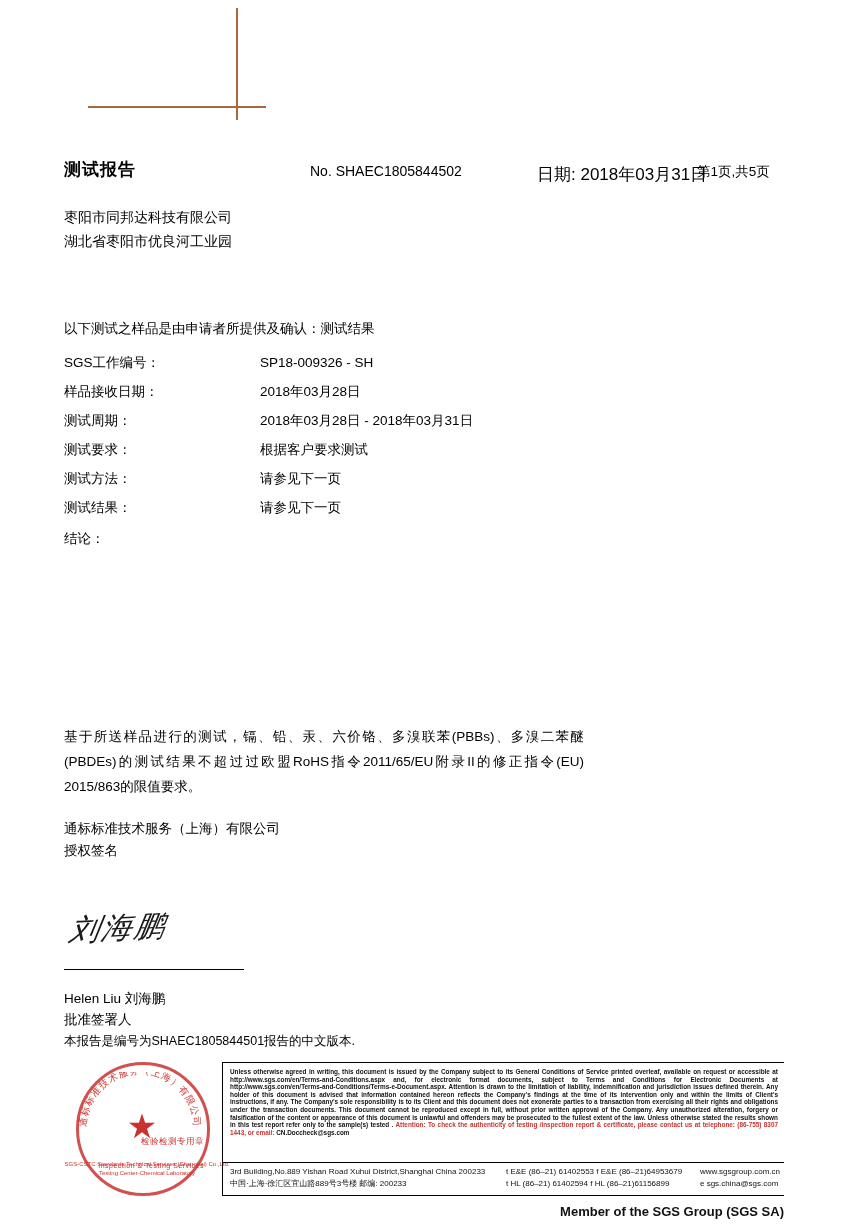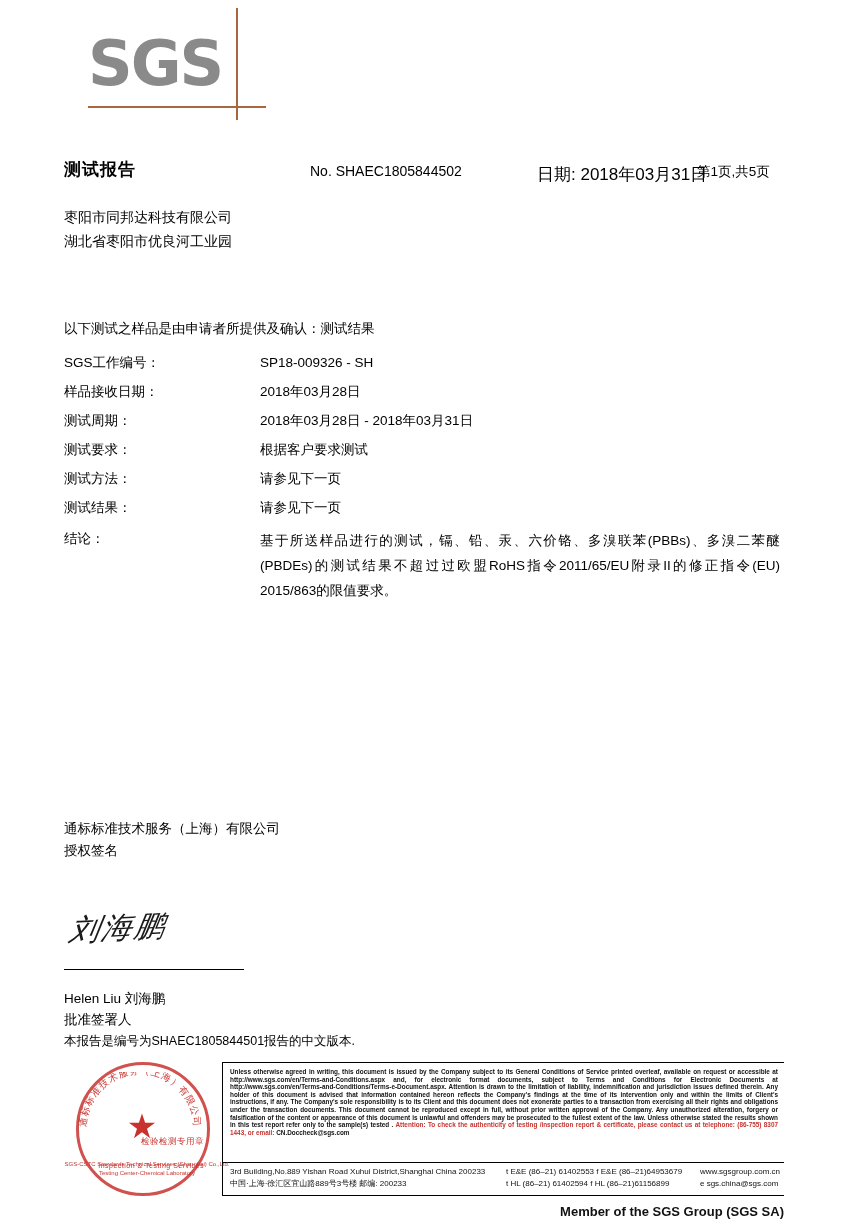--- a/index.html
+++ b/index.html
@@ -116,20 +116,21 @@
     flex: 0 0 196px;
     font-size: 13.5px;
     line-height: 22px;
   }
   .field-value {
     font-size: 13.5px;
     line-height: 22px;
   }
   .conclusion-row {
     margin-top: 9px;
+    flex-direction: column;
   }
   .conclusion-value {
     width: 520px;
     font-size: 13.5px;
     line-height: 25px;
     text-align: justify;
   }
 
   
   .company-block {
@@ -311,21 +312,20 @@
     font-weight: bold;
     color: #111;
   }
 </style>
 </head>
 <body>
 
 <div class="page">
 
   <div class="logo-wrap">
-    <div class="logo-text">SGS</div>
     <div class="logo-rule-h"></div>
   </div>
   <div class="logo-rule-v"></div>
 
   <div class="report-title">测试报告</div>
   <div class="report-no">No. SHAEC1805844502</div>
   <div class="report-date">日期: 2018年03月31日</div>
   <div class="report-page">第1页,共5页</div>
 
   <div class="client">

